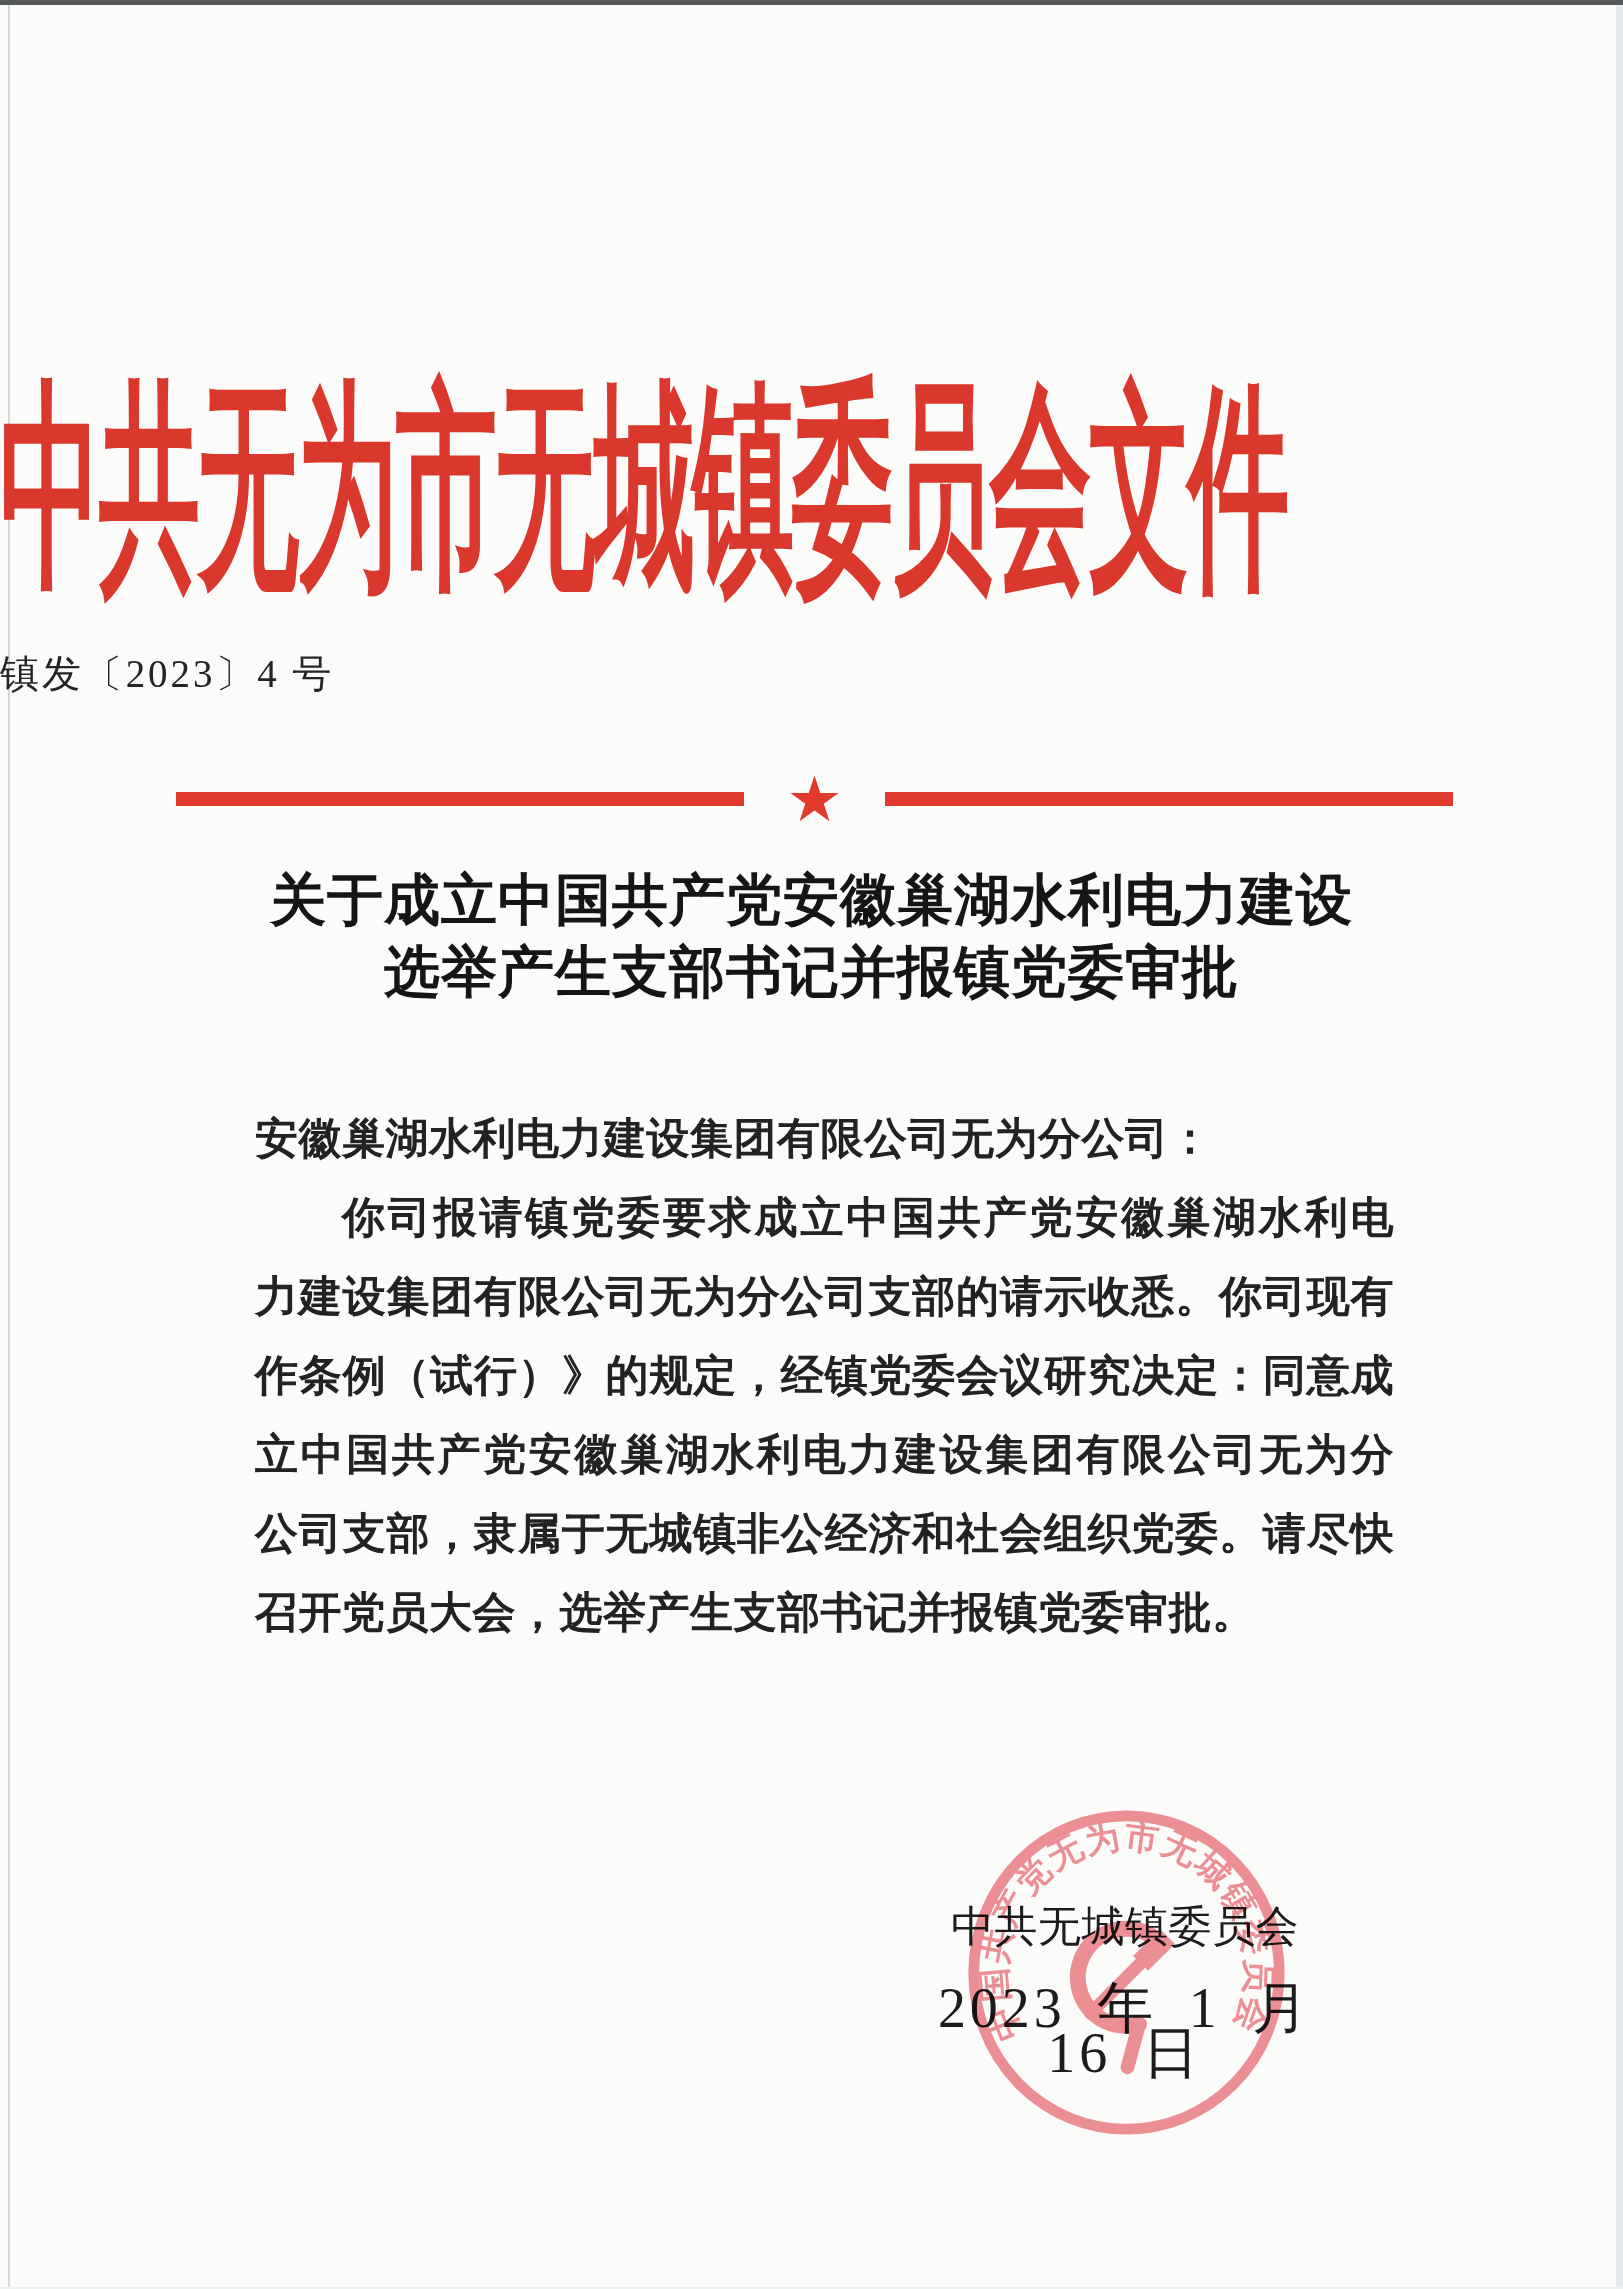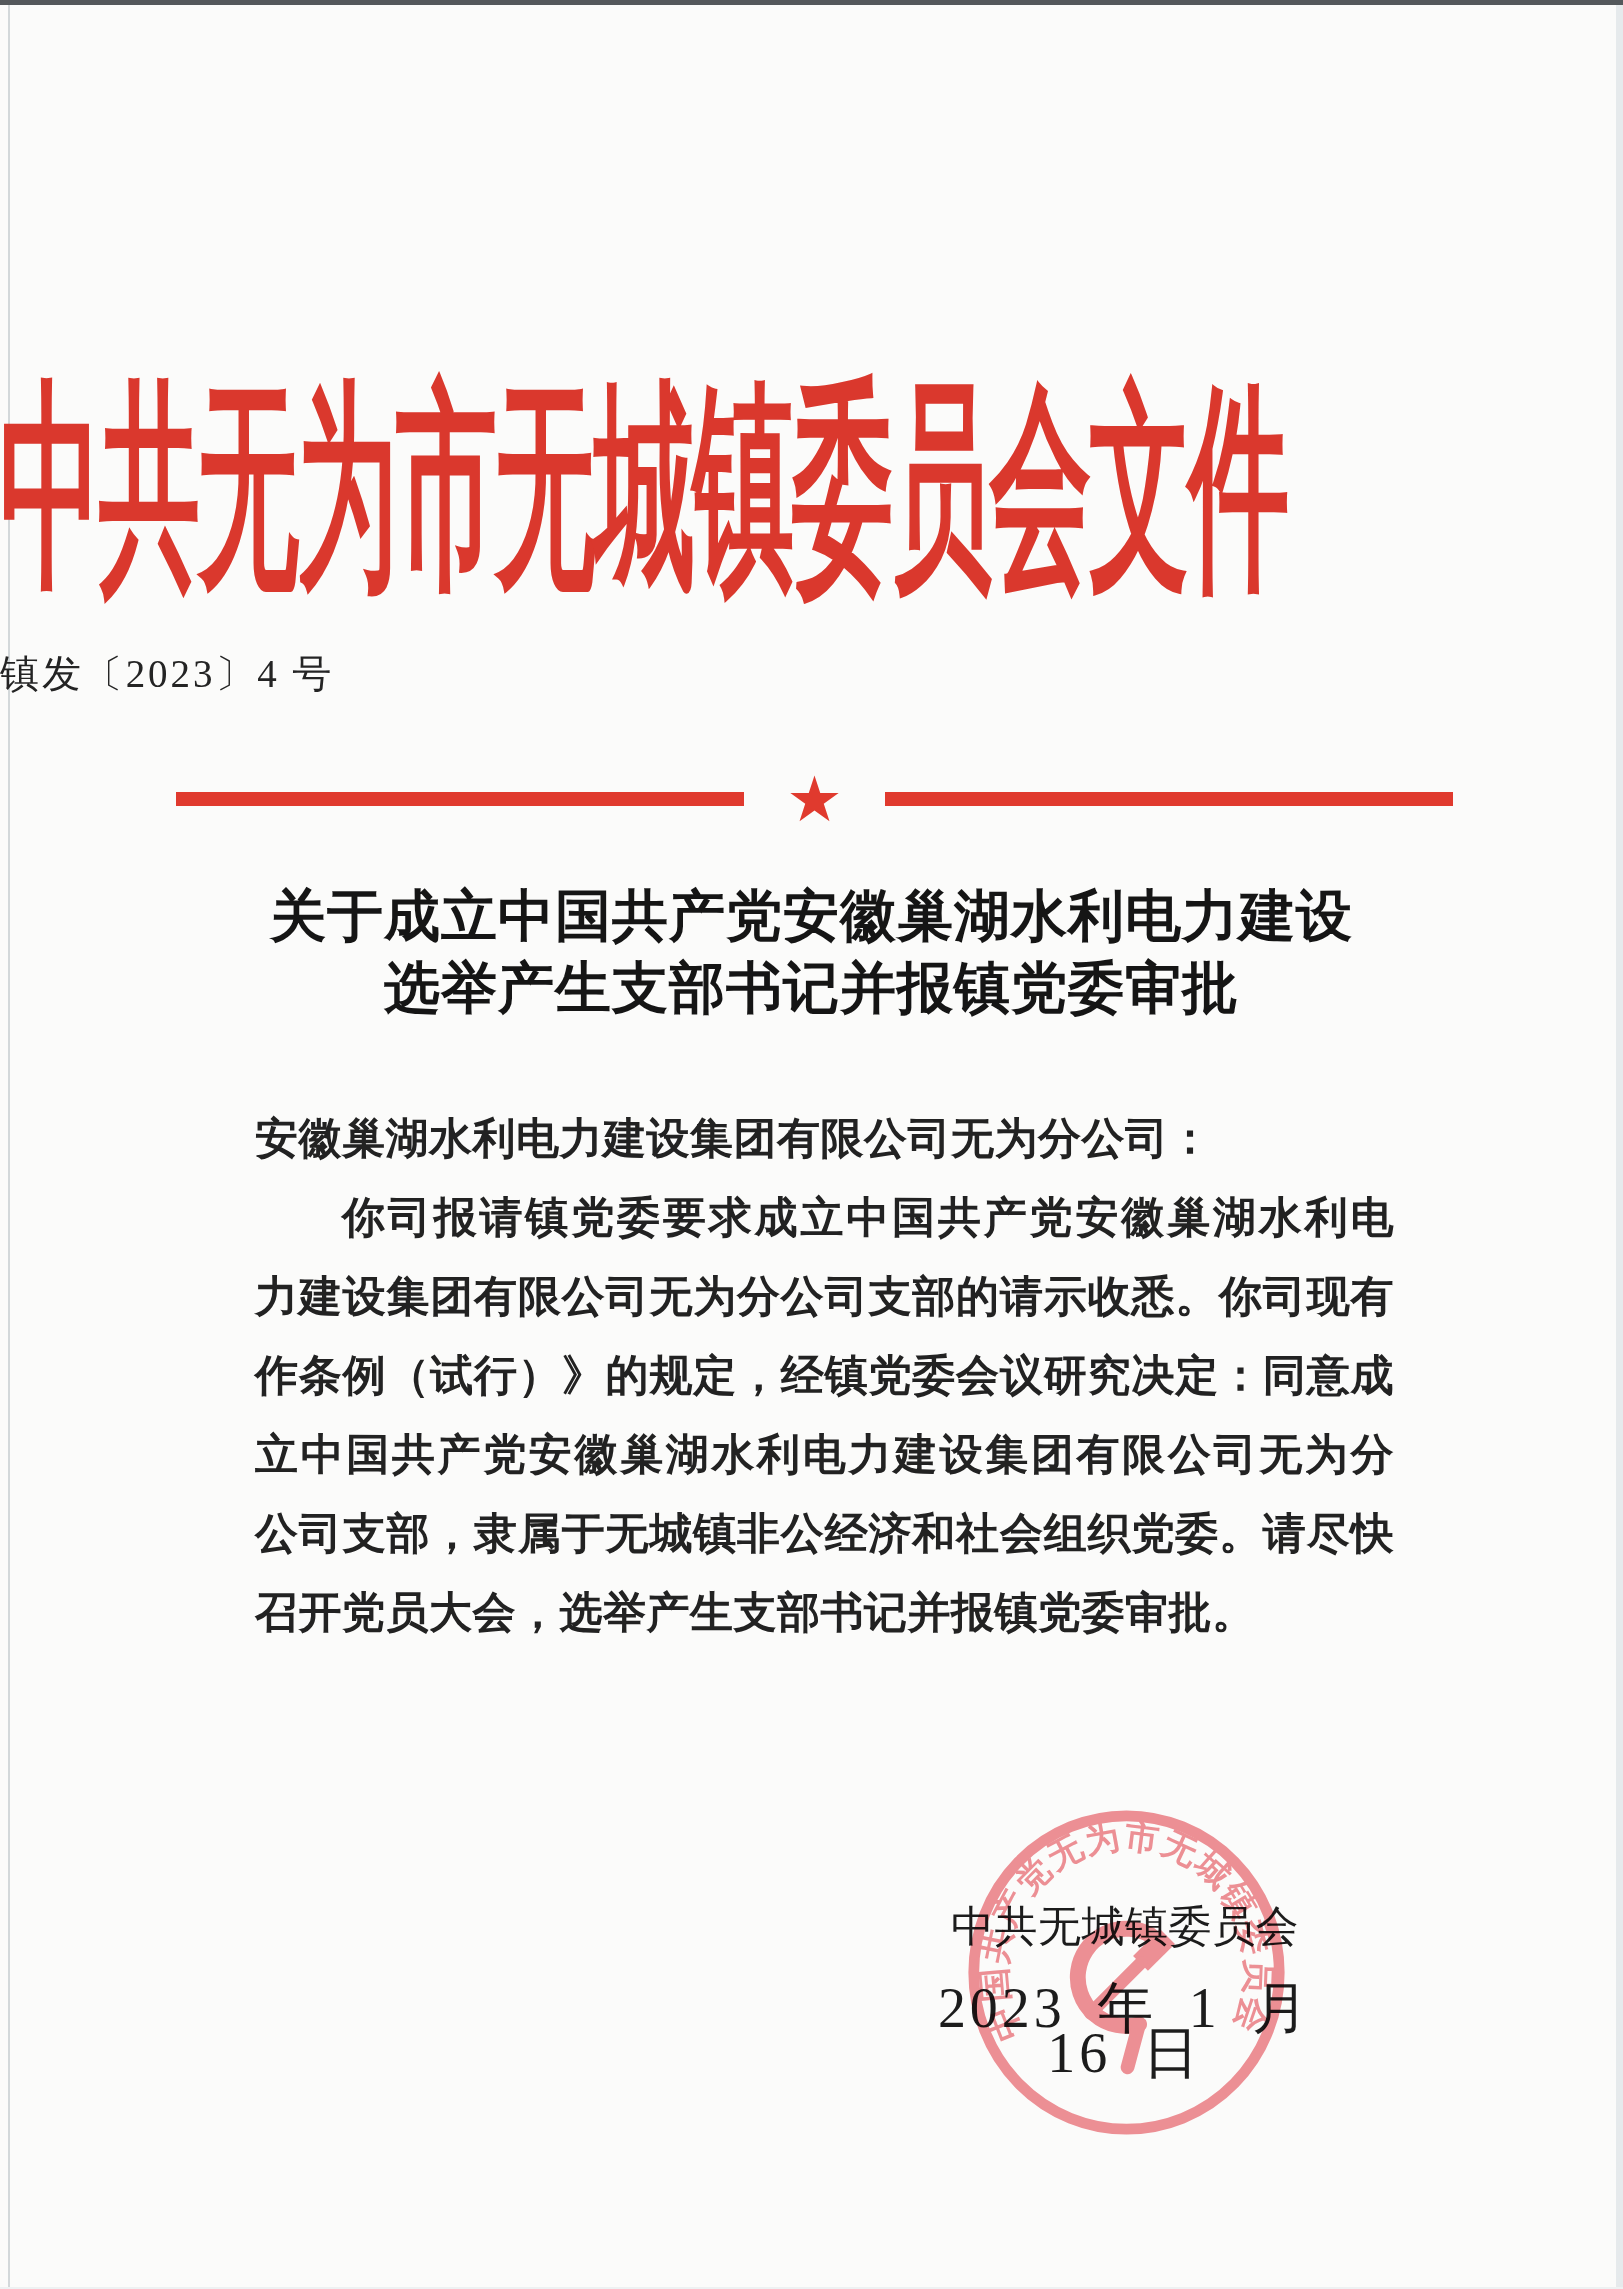--- a/index.html
+++ b/index.html
@@ -45,21 +45,20 @@
     text-align:center;font-size:63px;line-height:69px;color:#e03a2e;
     font-family:"DejaVu Sans", sans-serif;
   }
 
   
   .doc-title{
     position:absolute;left:0;top:864px;width:1623px;
     text-align:center;font-weight:bold;
     font-size:56px;line-height:72px;letter-spacing:1px;
     color:#151515;
-    margin-top:16px;
   }
 
   
   .body-text{
     position:absolute;left:255px;top:1099px;width:1139px;
     font-size:43px;line-height:79px;
     color:#222;
     letter-spacing:0.5px;
     font-weight:bold;
   }

